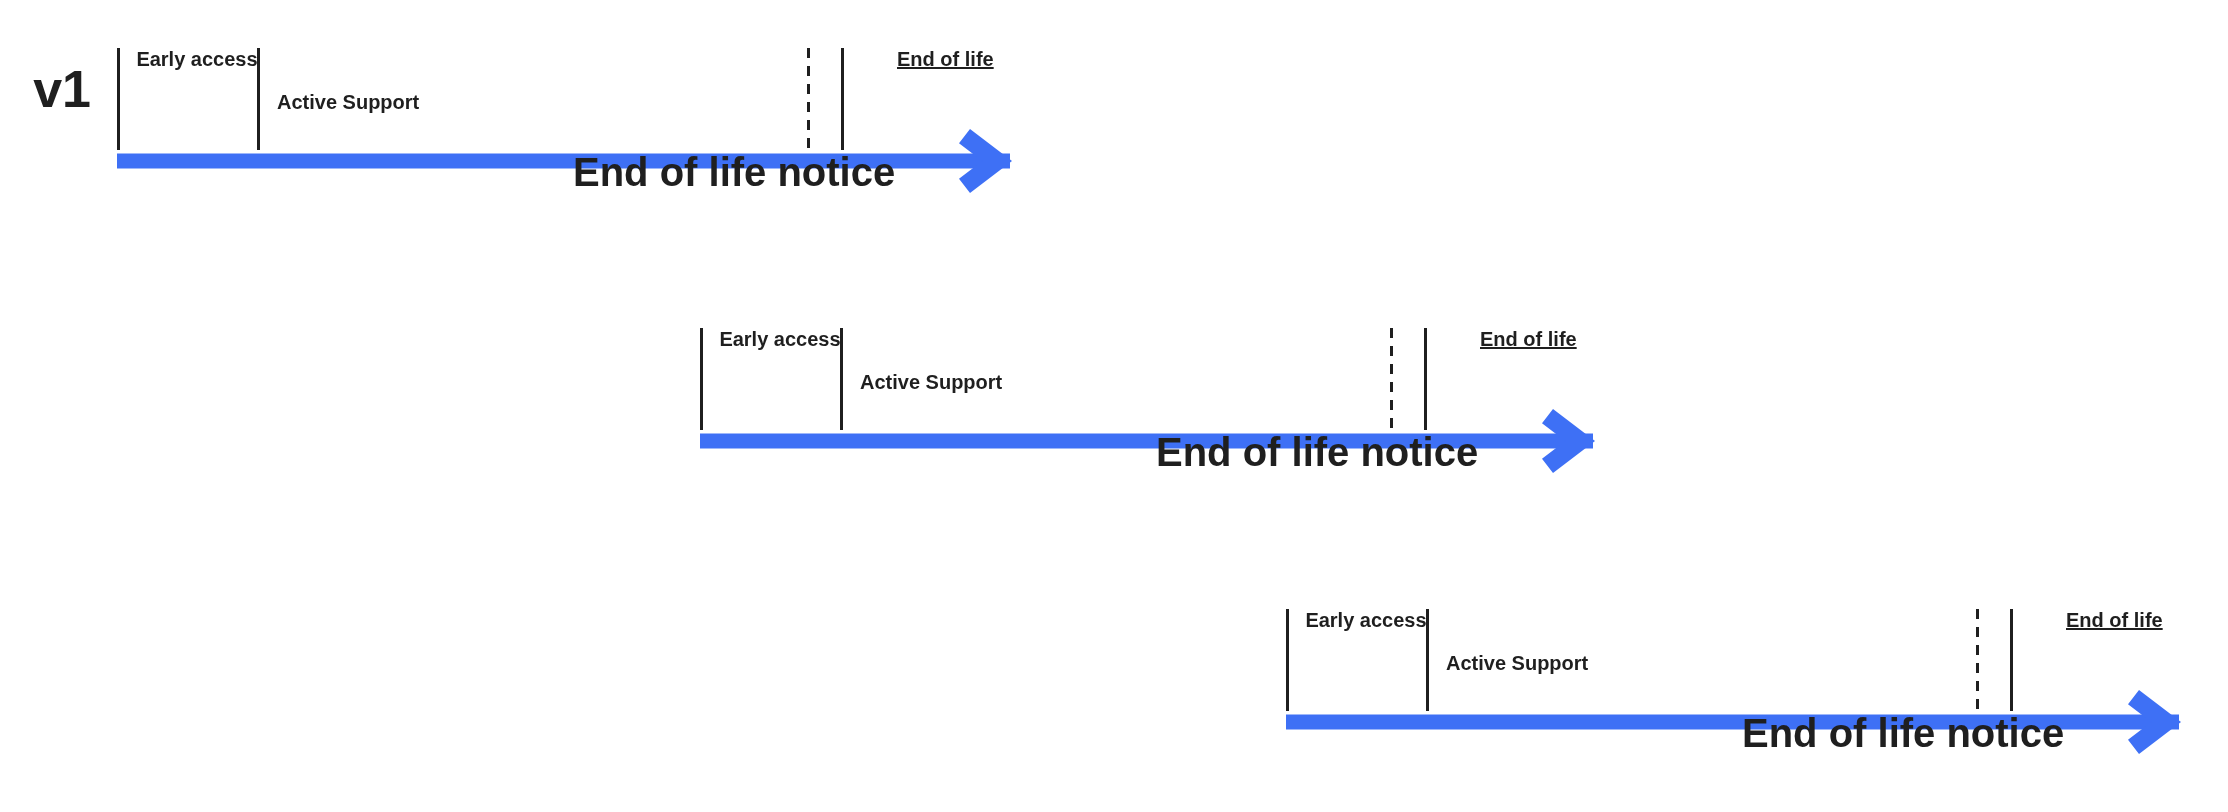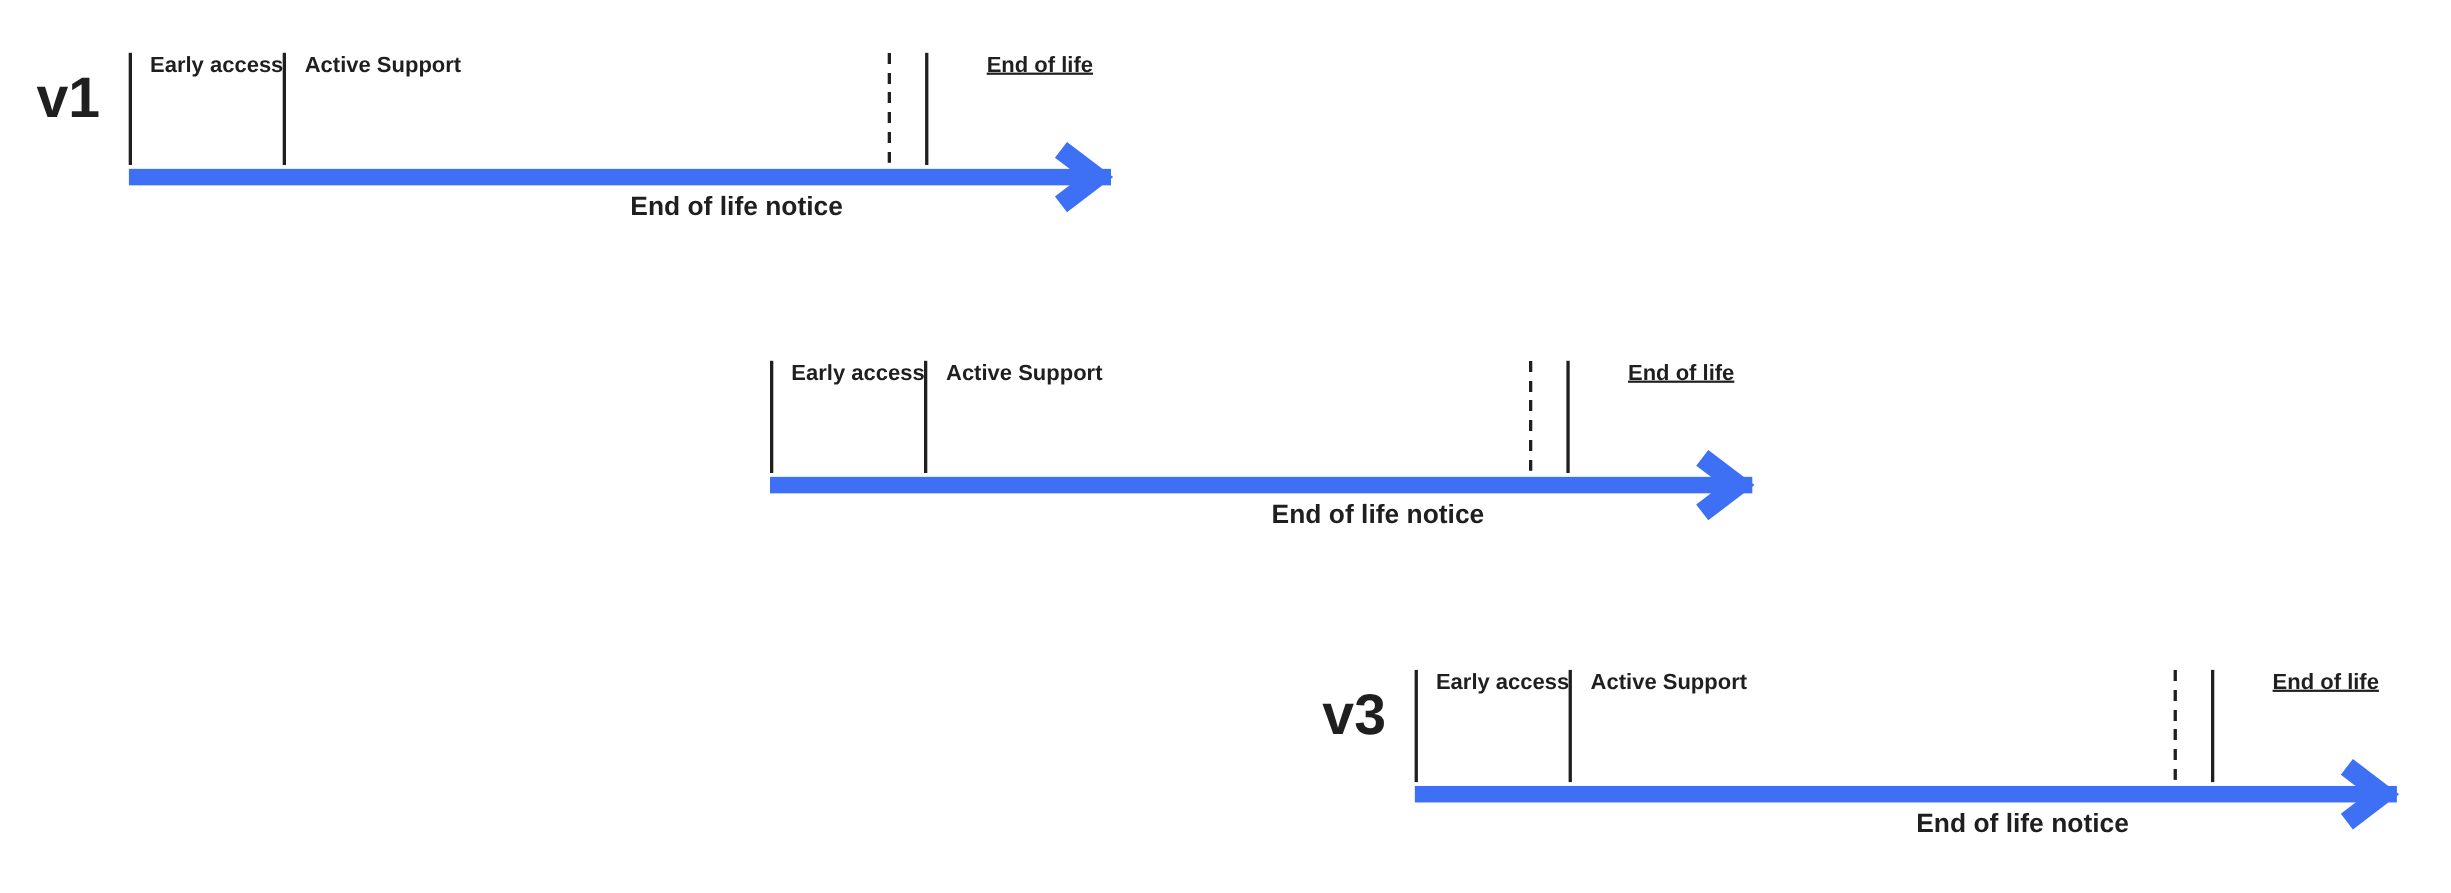--- a/index.html
+++ b/index.html
@@ -62,34 +62,34 @@
     position: absolute;
     top: -5px;
     font-size: 20px;
     line-height: 32px;
     font-weight: bold;
     color: var(--ink, #1f1f1f);
     white-space: nowrap;
     text-align: center;
   }
   .plabel.early  { left: 19px; width: 122px; white-space: normal; }
-  .plabel.active { left: 160px; }
+  .plabel.active { left: 160px; margin-top: 43px; }
   .plabel.eol    { left: 780px; text-decoration: underline; }
   .arrow {
     position: absolute;
     left: 0;
     top: 73px;
     display: block;
   }
   .arrow .shaft, .arrow .head { fill: var(--blue, #3e70f5); }
   .notice {
     position: absolute;
     left: 456px;
-    top: 124px;
-    font-size: 24px;
+    top: 108px;
+    font-size: 40px;
     line-height: 32px;
     font-weight: bold;
     color: var(--ink, #1f1f1f);
     white-space: nowrap;
   }
 </style>
 </head>
 <body>
 
 <div id="stage">
@@ -119,21 +119,20 @@
     <div class="plabel active">Active Support</div>
     <div class="plabel eol">End of life</div>
     <svg class="arrow" width="900" height="80" viewBox="0 0 900 80">
       <rect class="shaft" x="0" y="32.5" width="893" height="15"></rect>
       <path class="head" transform="translate(895,40)" d="M -42 -32 L 0 0 L -42 32 L -53 17.7 L -29.7 0 L -53 -17.7 Z"></path>
     </svg>
     <div class="notice">End of life notice</div>
   </div>
 
   <div class="tl row3">
-    <div class="vlabel">v3</div>
     <div class="tick tick1"></div>
     <div class="tick tick2"></div>
     <div class="dashline"></div>
     <div class="tick tick3"></div>
     <div class="plabel early">Early access</div>
     <div class="plabel active">Active Support</div>
     <div class="plabel eol">End of life</div>
     <svg class="arrow" width="900" height="80" viewBox="0 0 900 80">
       <rect class="shaft" x="0" y="32.5" width="893" height="15"></rect>
       <path class="head" transform="translate(895,40)" d="M -42 -32 L 0 0 L -42 32 L -53 17.7 L -29.7 0 L -53 -17.7 Z"></path>

